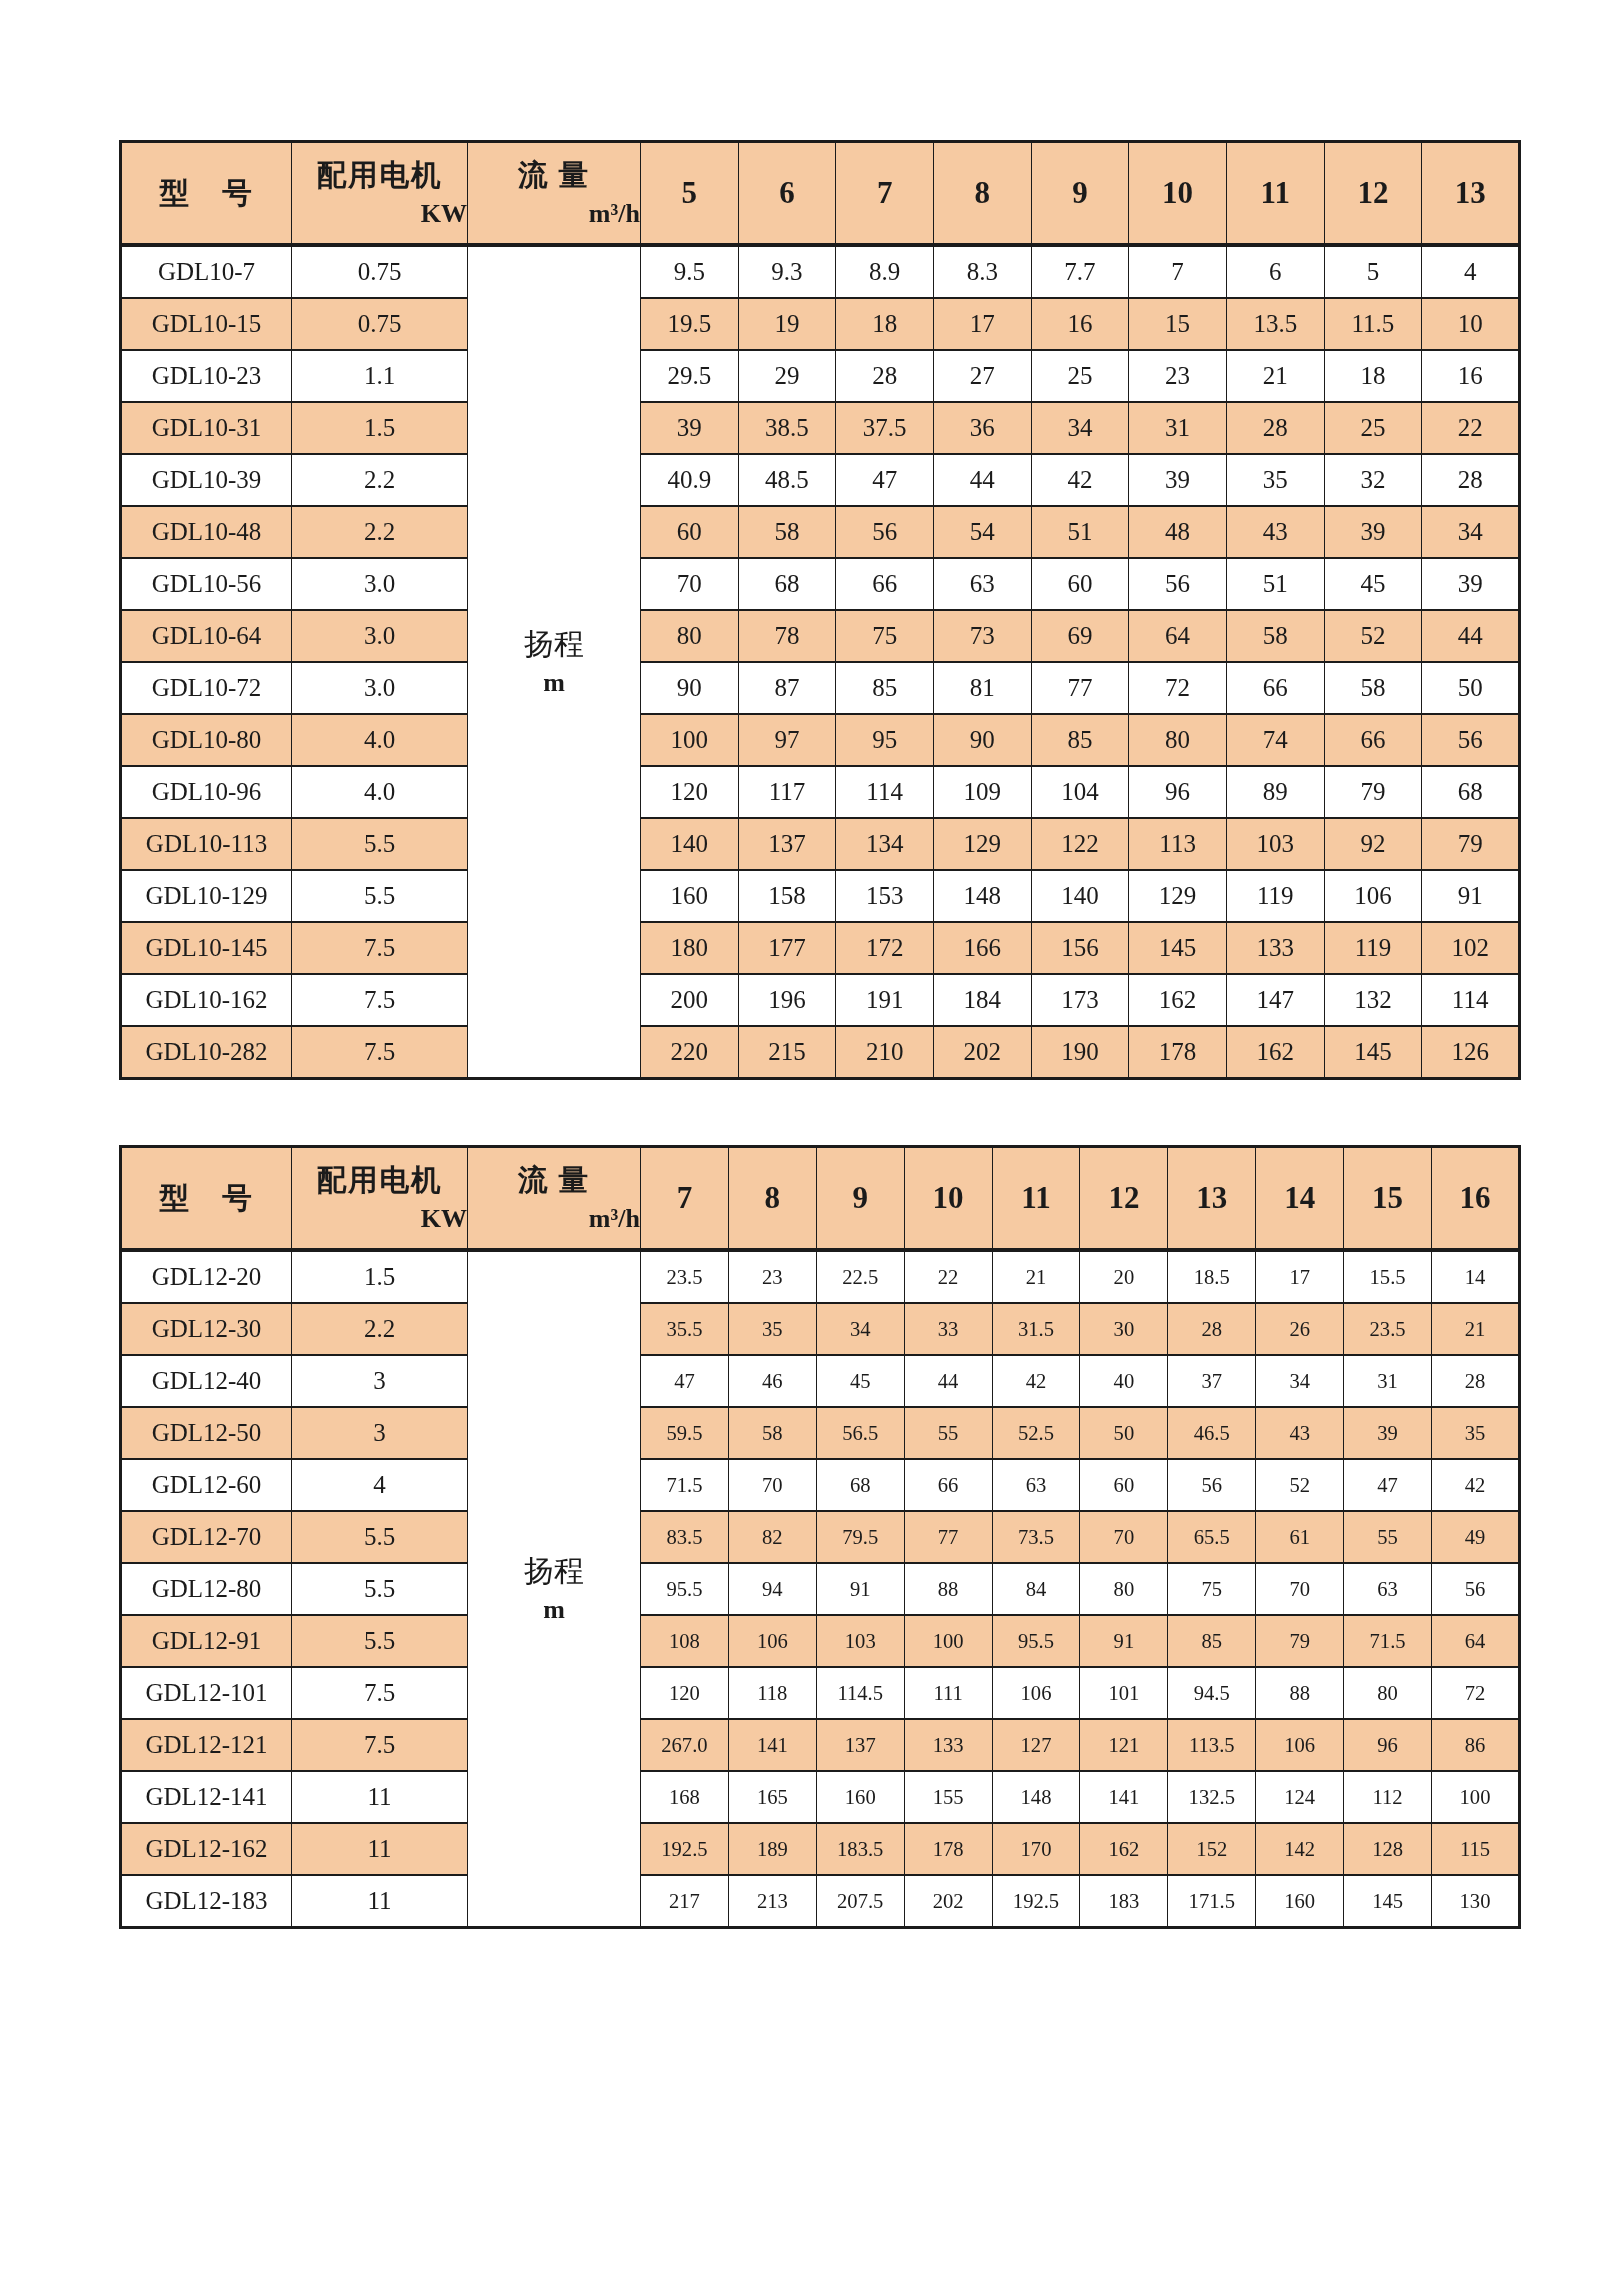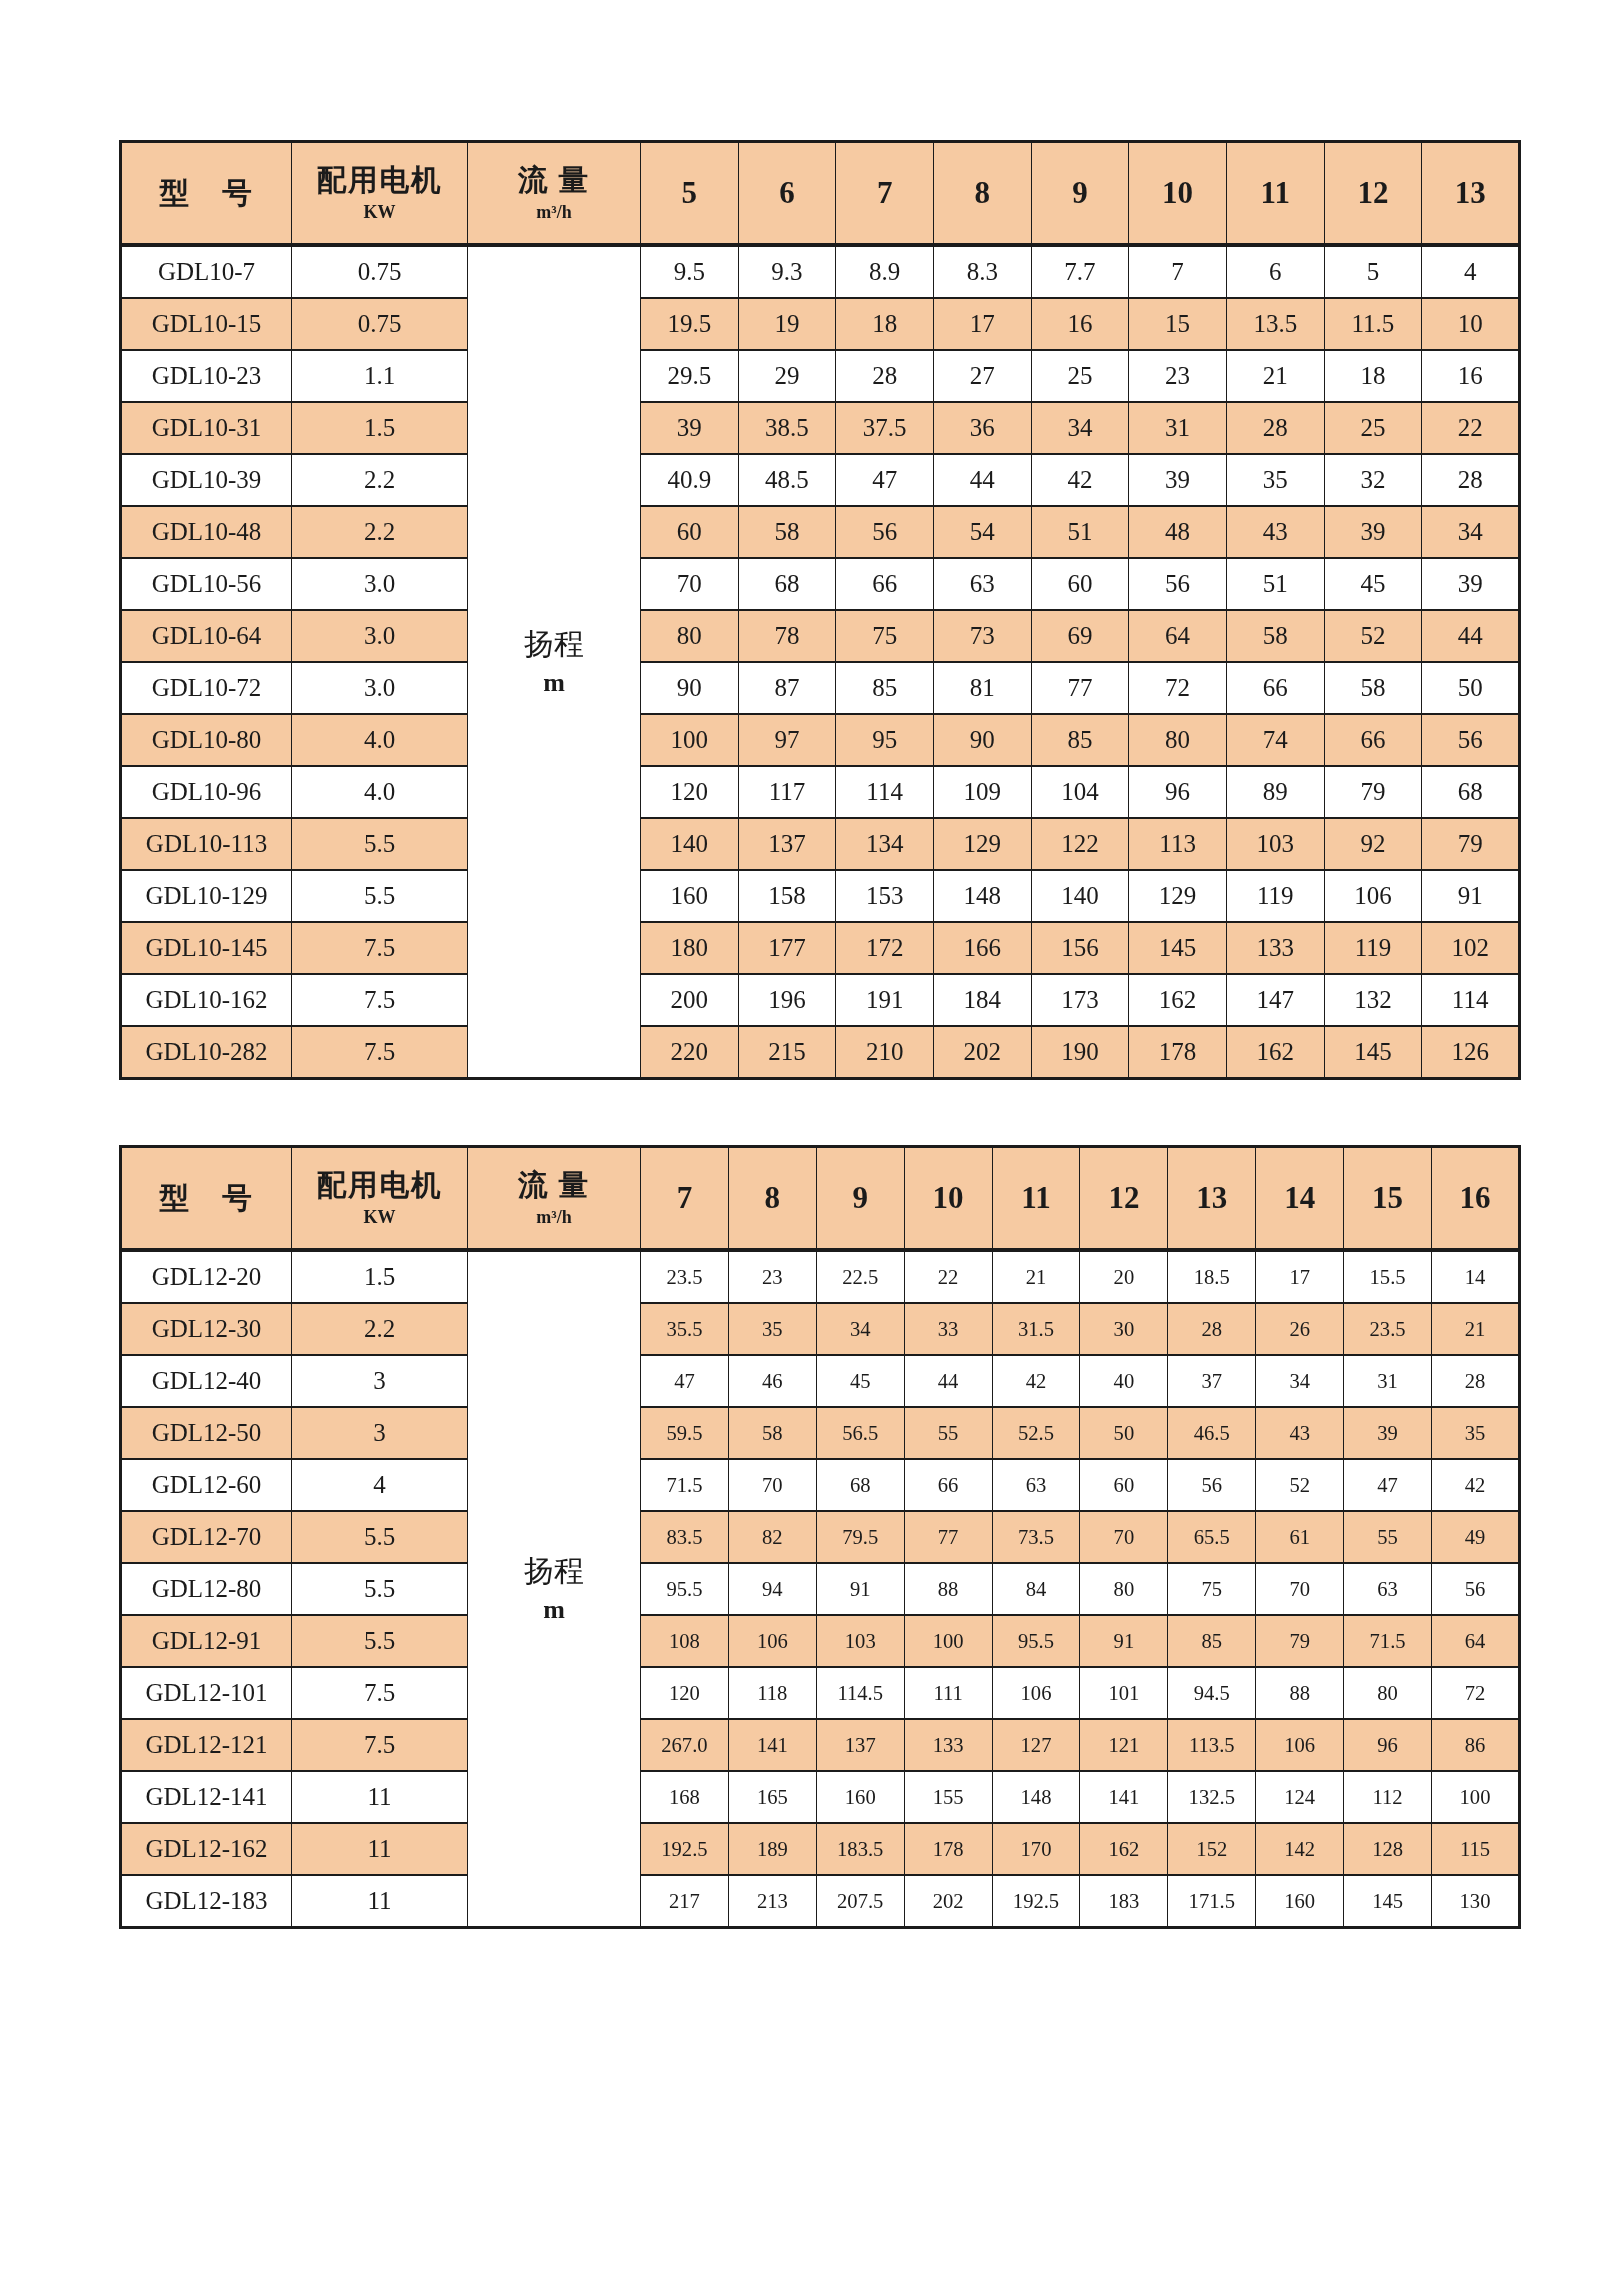--- a/index.html
+++ b/index.html
@@ -18,21 +18,21 @@
   .spec th,.spec td{
     border:1.8px solid #1b1b1b;text-align:center;vertical-align:middle;
     padding:0;overflow:hidden;
   }
   .spec td{border-top-width:2.7px;border-bottom-width:2.7px;}
   .spec thead th{
     background:#f6caa2;height:100px;border-bottom-width:4.5px;
     font-weight:bold;
   }
   .hdr-main{font-size:29.6px;font-weight:bold;letter-spacing:1.8px;line-height:1.25;}
-  .hdr-sub{font-size:18px;font-weight:bold;line-height:1.2;margin-top:3.6px;}
+  .hdr-sub{font-size:26px;font-weight:bold;line-height:1.2;margin-top:3.6px;text-align:right;}
   .num-h{font-size:31px;}
   .spec tbody td{height:50px;background:#ffffff;}
   .spec tbody td.shade{background:#f6caa2;}
   .model-cell{font-size:25px;}
   .kw-cell{font-size:25px;}
   .value-cell{font-size:25px;}
   .t2 .value-cell{font-size:20.6px;}
   .lift-cell{background:#ffffff;}
   .lift-l1{font-size:30px;font-weight:normal;line-height:1.2;}
   .lift-l2{font-size:26px;font-weight:bold;line-height:1.2;margin-top:5.4px;}

